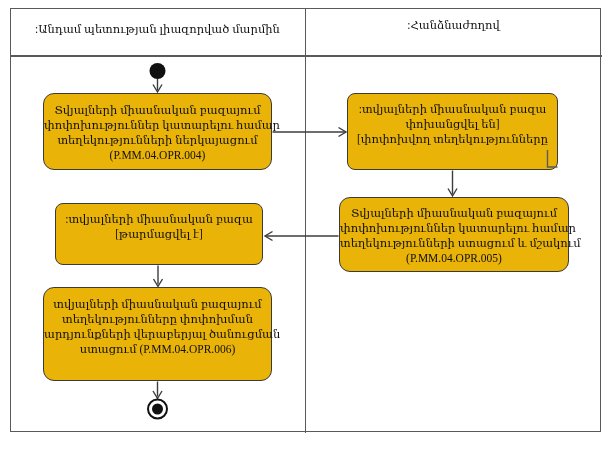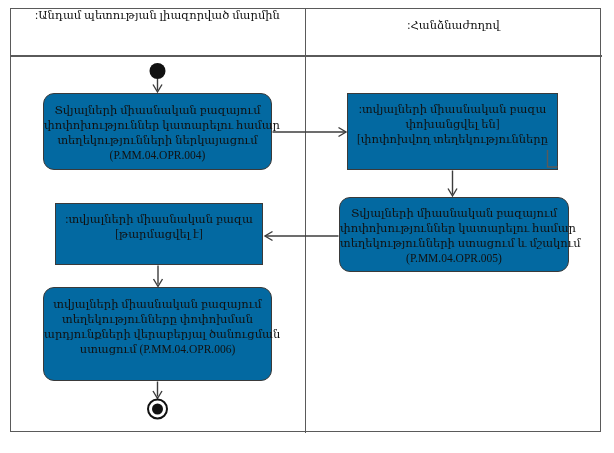--- a/index.html
+++ b/index.html
@@ -34,41 +34,42 @@
     left: 10px; top: 55px;
     width: 592px; height: 1.5px;
     background: #5a5a5a;
   }
   .lane-header {
     position: absolute;
     top: 8px; height: 47px;
     display: flex;
     align-items: flex-start;
     justify-content: center;
+    padding-top: 14px;
     box-sizing: border-box;
     font-size: 11.5px;
     white-space: nowrap;
   }
   .lane-header.left  { left: 11px;  width: 293px; }
   .lane-header.right { left: 306px; width: 295px; padding-top: 10px; }
 
   
   .node {
     position: absolute;
     box-sizing: border-box;
-    background: #0369a1;
+    background: #eab308;
     border: 1.5px solid #3a3a3a;
     font-size: 11.5px;
     line-height: 15px;
     text-align: center;
     padding-top: 8px;
   }
   .node .ln { display: block; white-space: nowrap; }
   .action { border-radius: 11px; }
-  .object { border-radius: 0; text-align: center; }
+  .object { border-radius: 8px; text-align: center; }
 
   #node-opr004 { left: 43px;  top: 93px;  width: 229px; height: 77px; padding-top: 9px; }
   #node-db-transferred { left: 347px; top: 93px;  width: 211px; height: 77px; }
   #node-opr005 { left: 339px; top: 197px; width: 230px; height: 75px; }
   #node-db-updated { left: 55px;  top: 203px; width: 208px; height: 62px; }
   #node-opr006 { left: 43px;  top: 287px; width: 229px; height: 94px; padding-top: 9px; }
 
   svg.overlay {
     position: absolute;
     left: 0; top: 0;

